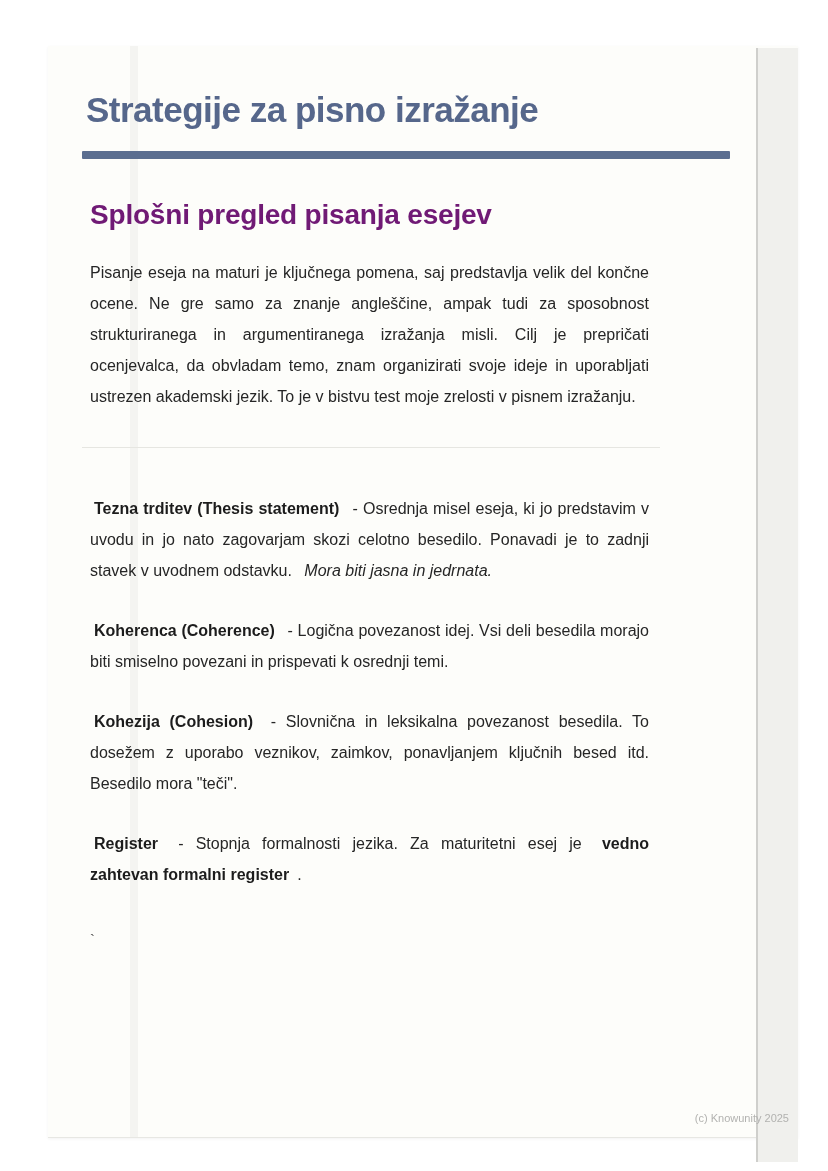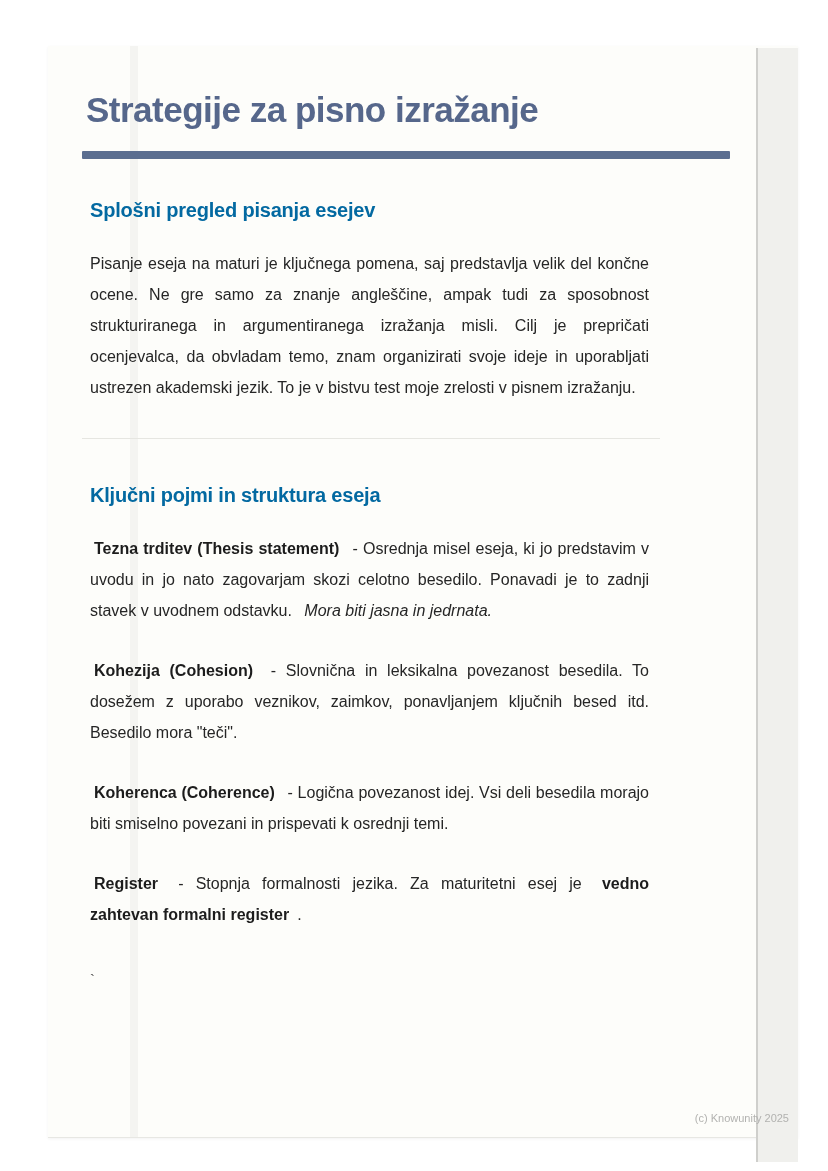--- a/index.html
+++ b/index.html
@@ -47,23 +47,23 @@
     color: #56678b;
     margin-bottom: 17px;
   }
   .title-rule {
     width: 648px; height: 4px;
     background: #5b6e90;
     border-radius: 1px;
     margin-bottom: 32px;
   }
   h2 {
-    font-size: 20px;
+    font-size: 28px;
     font-weight: bold;
-    color: #0369a1;
+    color: #701a75;
     margin: 0 0 18px 0;
     letter-spacing: -0.2px;
   }
   h3 {
     font-size: 21px;
     font-weight: bold;
     color: #a9b4c7;
     margin: 34px 0 12px 0;
     letter-spacing: -0.2px;
   }
@@ -111,28 +111,27 @@
       <div class="title-rule"></div>
 
       <section>
         <h2>Splošni pregled pisanja esejev</h2>
         <p class="body-text">Pisanje eseja na maturi je ključnega pomena, saj predstavlja velik del končne ocene. Ne gre samo za znanje angleščine, ampak tudi za sposobnost strukturiranega in argumentiranega izražanja misli. Cilj je prepričati ocenjevalca, da obvladam temo, znam organizirati svoje ideje in uporabljati ustrezen akademski jezik. To je v bistvu test moje zrelosti v pisnem izražanju.</p>
       </section>
 
       <hr class="section-divider">
 
       <section>
-        <h2>Ključni pojmi in struktura eseja</h2>
 
         <p class="def"><strong>Tezna trditev (Thesis statement)</strong><span> - Osrednja misel eseja, ki jo predstavim v uvodu in jo nato zagovarjam skozi celotno besedilo. Ponavadi je to zadnji stavek v uvodnem odstavku. </span><em>Mora biti jasna in jedrnata.</em></p>
 
 
+        <p class="def"><strong>Koherenca (Coherence)</strong><span> - Logična povezanost idej. Vsi deli besedila morajo biti smiselno povezani in prispevati k osrednji temi.</span></p>
+
         <p class="def"><strong>Kohezija (Cohesion)</strong><span> - Slovnična in leksikalna povezanost besedila. To dosežem z uporabo veznikov, zaimkov, ponavljanjem ključnih besed itd. Besedilo mora "teči".</span></p>
-
-        <p class="def"><strong>Koherenca (Coherence)</strong><span> - Logična povezanost idej. Vsi deli besedila morajo biti smiselno povezani in prispevati k osrednji temi.</span></p>
 
         <p class="def"><strong>Register</strong><span> - Stopnja formalnosti jezika. Za maturitetni esej je </span><strong>vedno zahtevan formalni register</strong><span>.</span></p>
       </section>
 
       <section>
         <p class="tick-par">`</p>
       </section>
 
     </div>
   </div>

